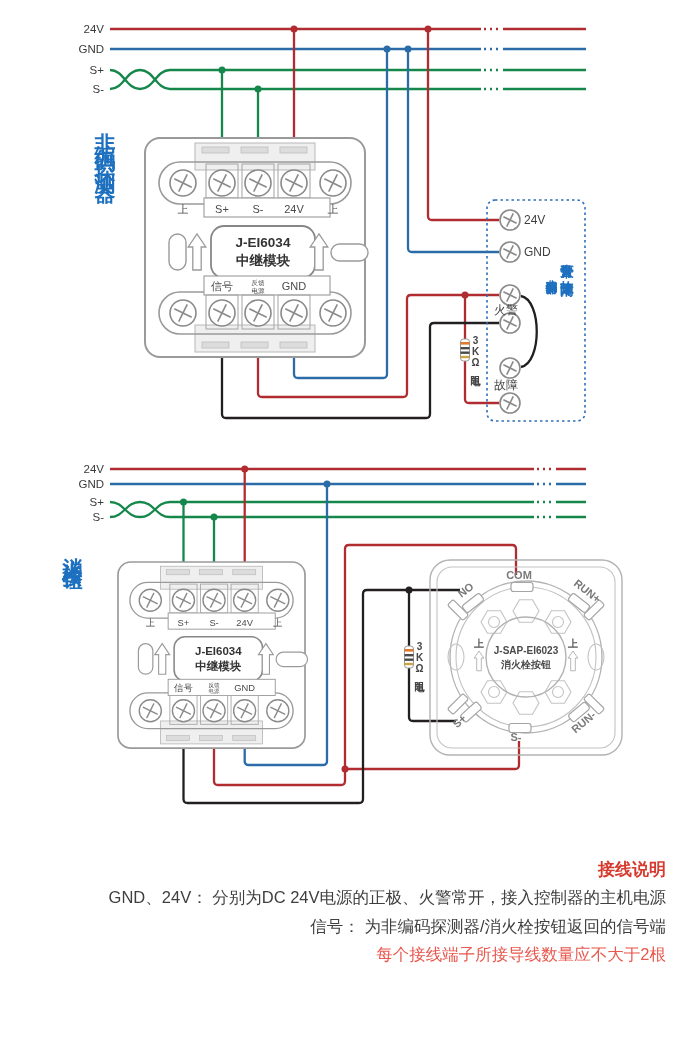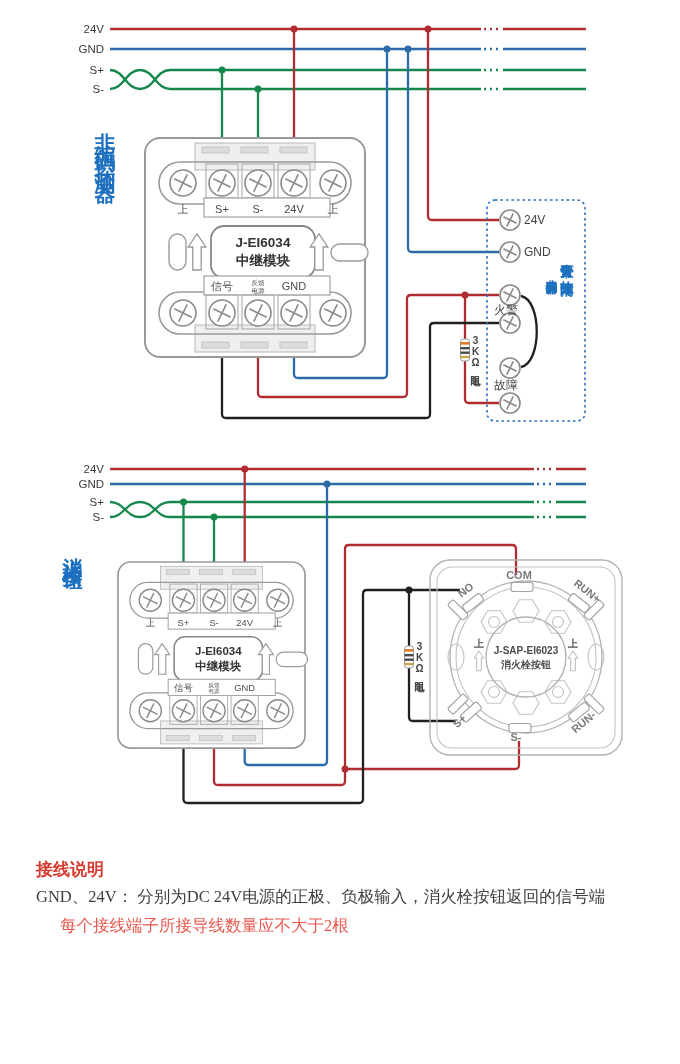--- a/index.html
+++ b/index.html
@@ -1,17 +1,17 @@
 <!DOCTYPE html>
 <html><head>
 <meta charset="utf-8">
 <style>
   html,body{margin:0;padding:0;background:#fff;}
   .stage{position:relative;width:680px;height:1064px;background:#fff;overflow:hidden;
-         font-family:"Liberation Sans","DejaVu Sans",sans-serif;}
+         font-family:"Liberation Sans","DejaVu Sans",sans-serif;text-align:right;}
   svg{position:absolute;left:0;top:0;}
   svg text{font-family:"Liberation Sans","DejaVu Sans",sans-serif;}
   
   .wR{stroke:#b02c30;stroke-width:2.3;fill:none;}
   .wB{stroke:#2b6ca8;stroke-width:2.3;fill:none;}
   .wG{stroke:#15874b;stroke-width:2.3;fill:none;}
   .wK{stroke:#231f20;stroke-width:2.3;fill:none;}
   .dotR{fill:#b02c30;}.dotB{fill:#2b6ca8;}.dotG{fill:#15874b;}.dotK{fill:#231f20;}
   .busLbl{font-size:11.5px;fill:#3a3a3a;text-anchor:end;}
   
@@ -41,21 +41,21 @@
   .bup{font-size:10px;fill:#555;font-weight:700;text-anchor:middle;}
   .resistor{fill:#fff;stroke:#999;stroke-width:1;}
   
   .vtext{position:absolute;writing-mode:vertical-rl;text-orientation:upright;line-height:1;}
   .vblue-big{color:#1d70bf;font-weight:bold;font-size:21px;letter-spacing:10px;}
   .vblue-big2{color:#1d70bf;font-weight:bold;font-size:20px;letter-spacing:3px;}
   .vblue-sm{color:#1d70bf;font-weight:bold;font-size:13.5px;letter-spacing:.5px;}
   .vblue-xs{color:#1d70bf;font-weight:bold;font-size:11.5px;letter-spacing:.5px;}
   .vres{color:#444;font-size:10px;font-weight:600;letter-spacing:0;}
   
-  .notes{position:absolute;left:36px;top:857px;width:630px;font-family:Liberation Serif, serif;}
+  .notes{position:absolute;left:36px;top:857px;width:630px;}
   .notes-title{color:#d63a2e;font-weight:bold;font-size:17px;line-height:26px;}
   .note-line{color:#3f3f3f;font-size:16.5px;line-height:28.5px;}
   .note-warning{color:#e8584e;font-size:16.5px;line-height:28.5px;margin-left:24px;}
 </style>
 </head>
 <body>
 
 <div class="stage">
 
 <svg width="680" height="856" viewBox="0 0 680 856">
@@ -324,17 +324,18 @@
 
 <div class="vtext vblue-big" style="left:95px;top:116px;">非编码探测器</div>
 <div class="vtext vblue-sm" style="left:560px;top:253px;">火警常开 故障常闭</div>
 <div class="vtext vblue-xs" style="left:545px;top:271px;">非编码探测器</div>
 <div class="vtext vres" style="left:470px;top:335px;">3KΩ电阻</div>
 <div class="vtext vblue-big2" style="left:63px;top:542px;">消火栓按钮</div>
 <div class="vtext vres" style="left:414px;top:641px;">3KΩ电阻</div>
 
 <div class="notes">
   <div class="notes-title">接线说明</div>
-  <div class="note-line">GND、24V： 分别为DC 24V电源的正极、负极输入，消火栓按钮返回的信号端</div>
+  <div class="note-line">GND、24V： 分别为DC 24V电源的正极、火警常开，接入控制器的主机电源</div>
+  <div class="note-line">信号： 为非编码探测器/消火栓按钮返回的信号端</div>
   <div class="note-warning">每个接线端子所接导线数量应不大于2根</div>
 </div>
 
 </div>
 
 </body></html>

